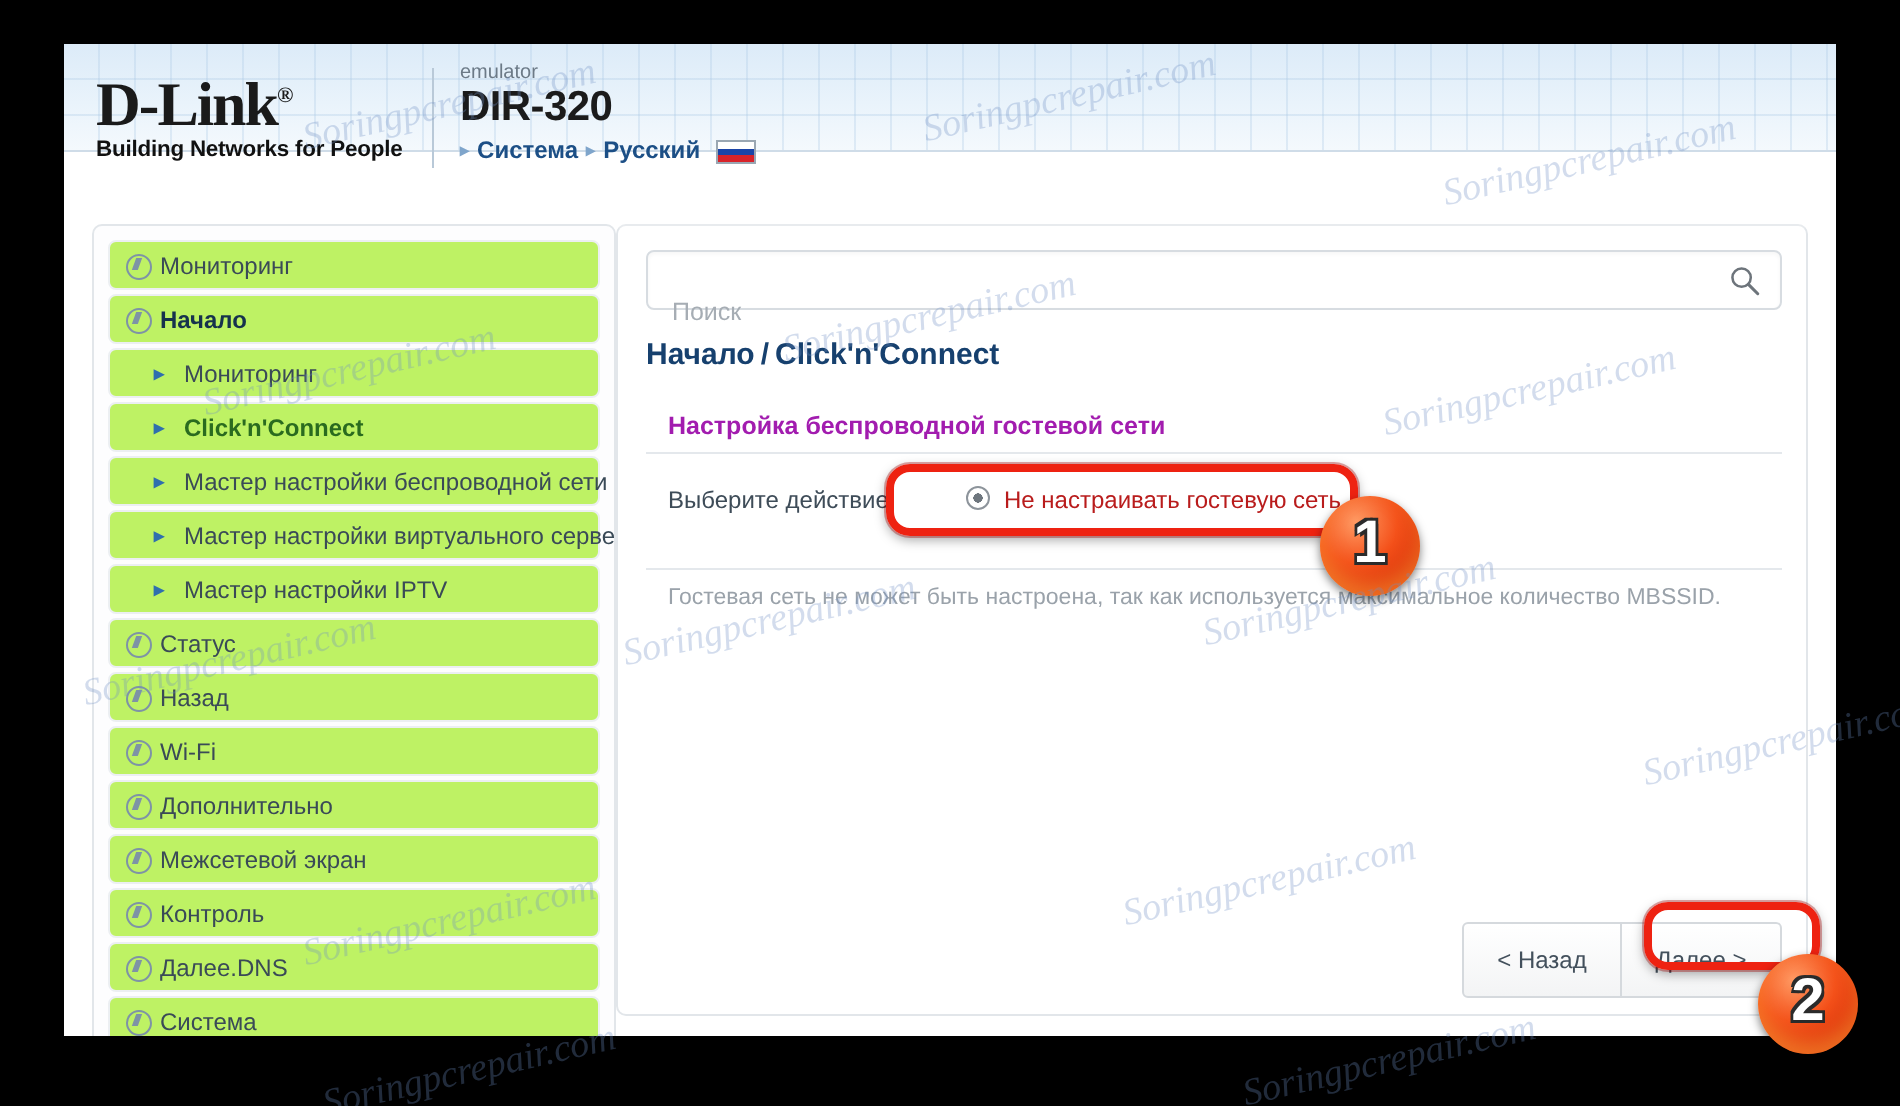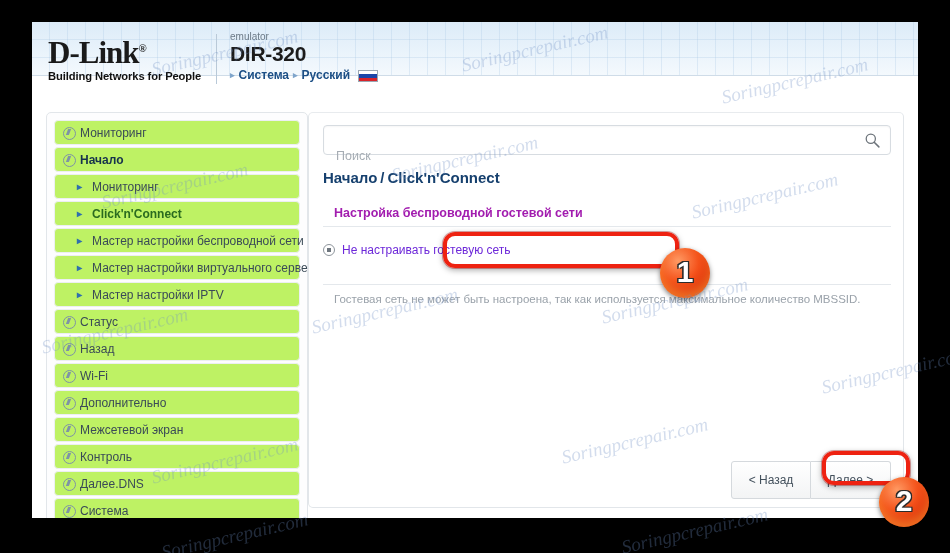--- a/index.html
+++ b/index.html
@@ -204,22 +204,22 @@
     position: absolute; left: 14px; top: 122px;
     width: 568px; height: 29px;
     display: flex; align-items: center;
   }
   .form-label {
     width: 160px; padding-left: 11px;
     font-size: 12px; color: #3e4c58;
     white-space: nowrap;
   }
   .radio-opt {
-    display: flex; align-items: center;
-    font-size: 12px; color: #6d28d9;
+    display: flex; align-items: flex-start;
+    font-size: 12px; color: #b91c1c;
     white-space: nowrap;
   }
   .radio-dot {
     width: 12px; height: 12px;
     border: 1px solid #8d949b;
     border-radius: 50%;
     background: radial-gradient(circle at 50% 50%, #6e767e 0 32%, #ffffff 34% 100%);
     margin-right: 7px;
     flex: none;
   }
@@ -419,20 +419,21 @@
 
       <div id="breadcrumb">
         <span>Начало</span><span class="crumb-sep">/</span><span>Click'n'Connect</span>
       </div>
 
       <div id="section-title">Настройка беспроводной гостевой сети</div>
 
       <div id="rule-top"></div>
 
       <div id="form-row">
+        <div class="form-label">Выберите действие:</div>
         <div class="radio-opt">
           <span class="radio-dot"></span>
           <span>Не настраивать гостевую сеть</span>
         </div>
       </div>
 
       <div id="rule-bottom"></div>
 
       <div id="hint-text">Гостевая сеть не может быть настроена, так как используется максимальное количество MBSSID.</div>
 

